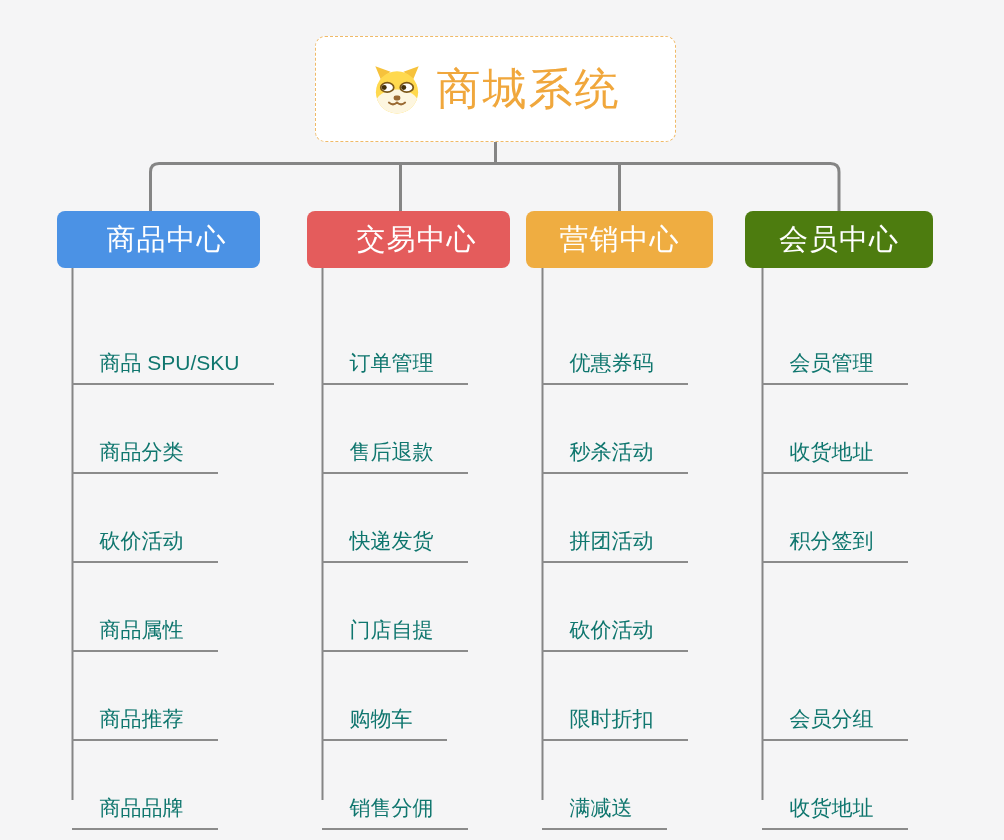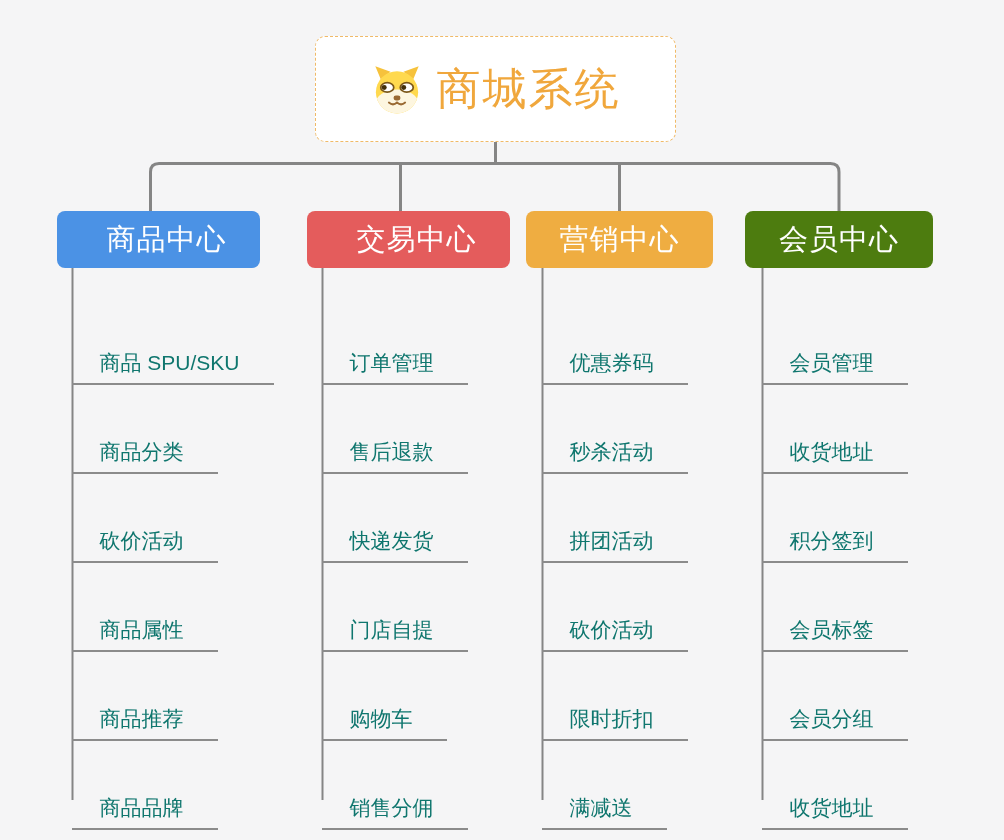--- a/index.html
+++ b/index.html
@@ -127,17 +127,16 @@
   <div class="leaf-node c2 r0">优惠券码</div>
   <div class="leaf-node c2 r1">秒杀活动</div>
   <div class="leaf-node c2 r2">拼团活动</div>
   <div class="leaf-node c2 r3">砍价活动</div>
   <div class="leaf-node c2 r4">限时折扣</div>
   <div class="leaf-node c2 r5">满减送</div>
 
   <div class="leaf-node c3 r0">会员管理</div>
   <div class="leaf-node c3 r1">收货地址</div>
   <div class="leaf-node c3 r2">积分签到</div>
-  <div class="leaf-node c3 r3">会员标签</div>
   <div class="leaf-node c3 r4">会员分组</div>
   <div class="leaf-node c3 r5">收货地址</div>
 
 </div>
 
 </body></html>

